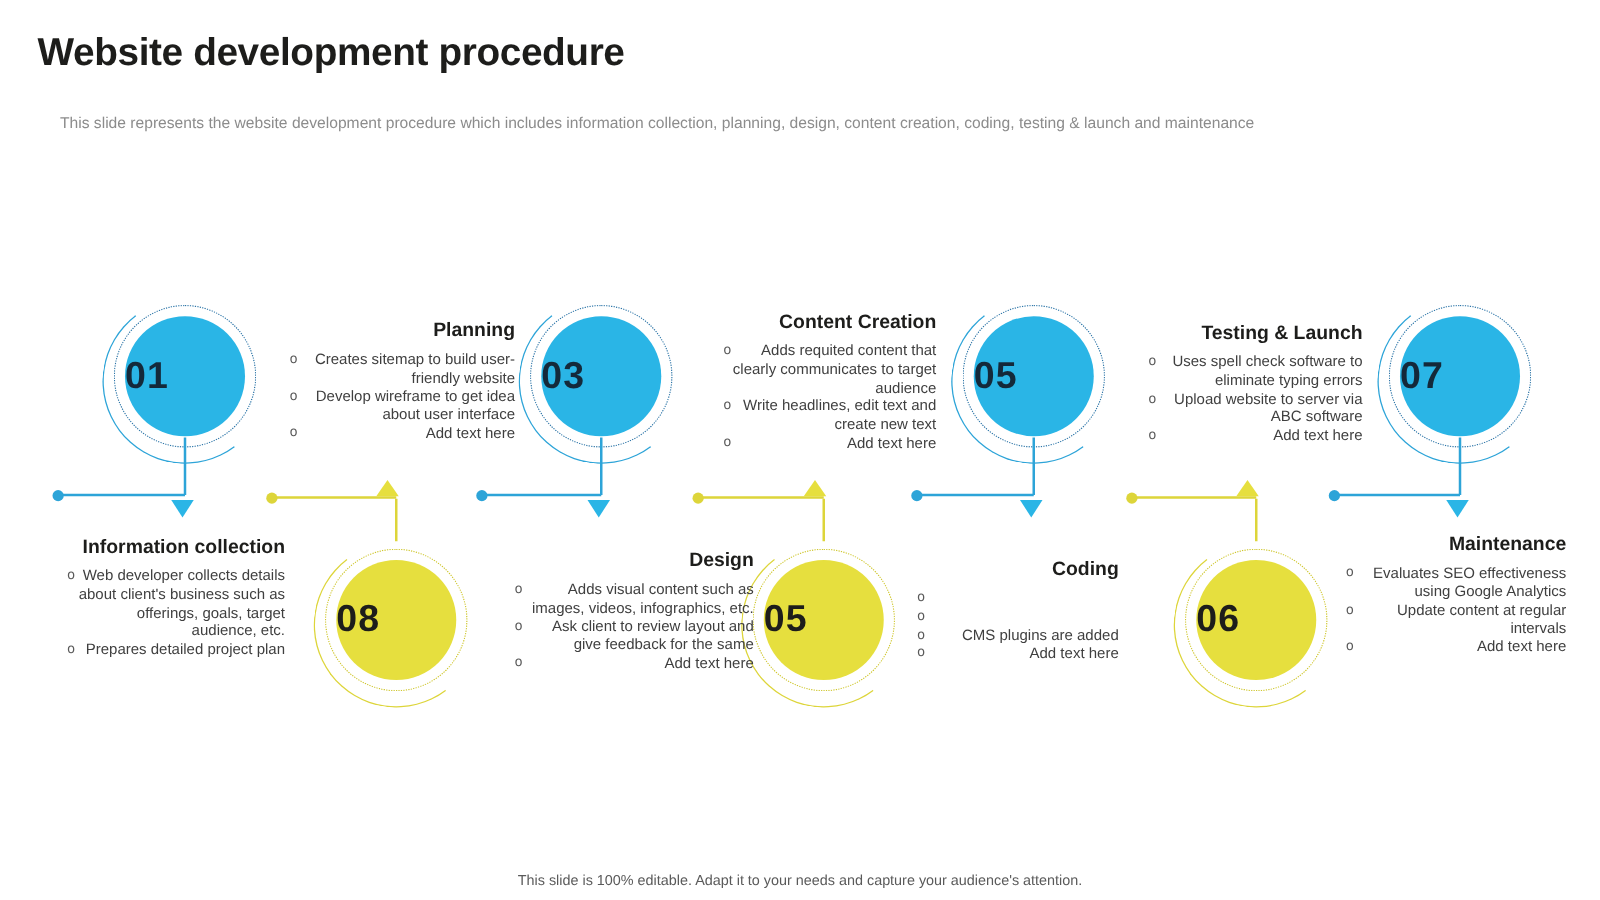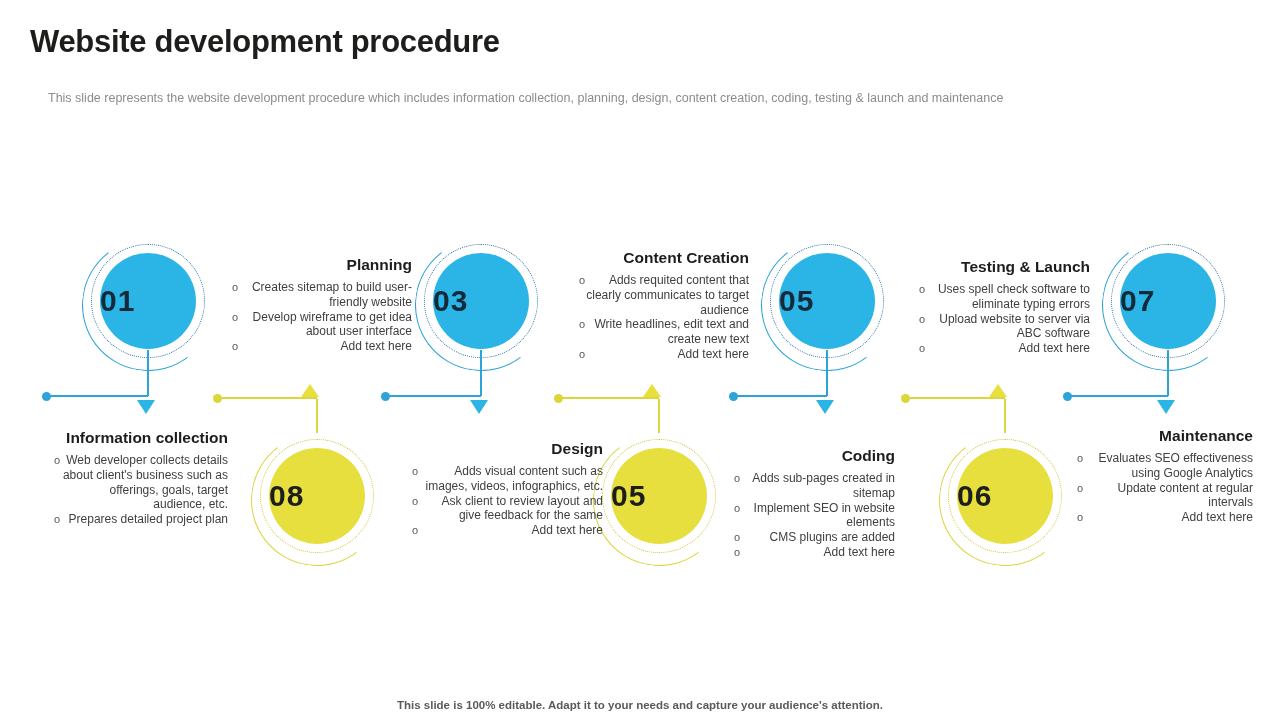--- a/index.html
+++ b/index.html
@@ -7,21 +7,21 @@
        font-family:"Liberation Sans",sans-serif;color:#3f3f3f;}
 
   
   .title{position:absolute;left:30px;top:24px;margin:0;
          font-size:31px;font-weight:700;color:#1d1d1b;letter-spacing:-.3px;}
   .subtitle{position:absolute;left:31px;top:74px;margin:17px;
             font-size:12.5px;color:#8c8c8c;width:960px;}
 
   
   .footer{position:absolute;left:0;top:699px;width:1280px;margin:0;
-          text-align:center;font-size:11.5px;color:#5a5a5a;font-weight:bold;}
+          text-align:center;font-size:11.5px;color:#5a5a5a;}
 
   
   .cgroup{position:absolute;left:0;top:0;width:0;height:0;}
   .disc{position:absolute;width:96px;height:96px;border-radius:50%;
         left:calc(var(--cx) - 48px);top:calc(var(--cy) - 48px);
         display:flex;align-items:center;
         font-size:30px;font-weight:700;letter-spacing:1px;}
   .blue .disc{background:var(--blue);color:var(--number_on_blue);}
   .yellow .disc{background:var(--yellow);color:var(--number_on_yellow);}
   .ring{position:absolute;width:112px;height:112px;border-radius:50%;
@@ -200,25 +200,23 @@
         <span class="marker">o</span>
         <span class="btext">Add text here</span>
       </li>
     </ul>
 </div>
 <div class="textblock" style="left:722px;top:447px;width:173px">
   <h3>Coding</h3>
   <ul>
       <li>
         <span class="marker">o</span>
-        <span class="btext">Adds sub-pages created in sitemap</span>
-      </li>
-      <li>
-        <span class="marker">o</span>
-        <span class="btext">Implement SEO in website elements</span>
+      </li>
+      <li>
+        <span class="marker">o</span>
       </li>
       <li>
         <span class="marker">o</span>
         <span class="btext">CMS plugins are added</span>
       </li>
       <li>
         <span class="marker">o</span>
         <span class="btext">Add text here</span>
       </li>
     </ul>

